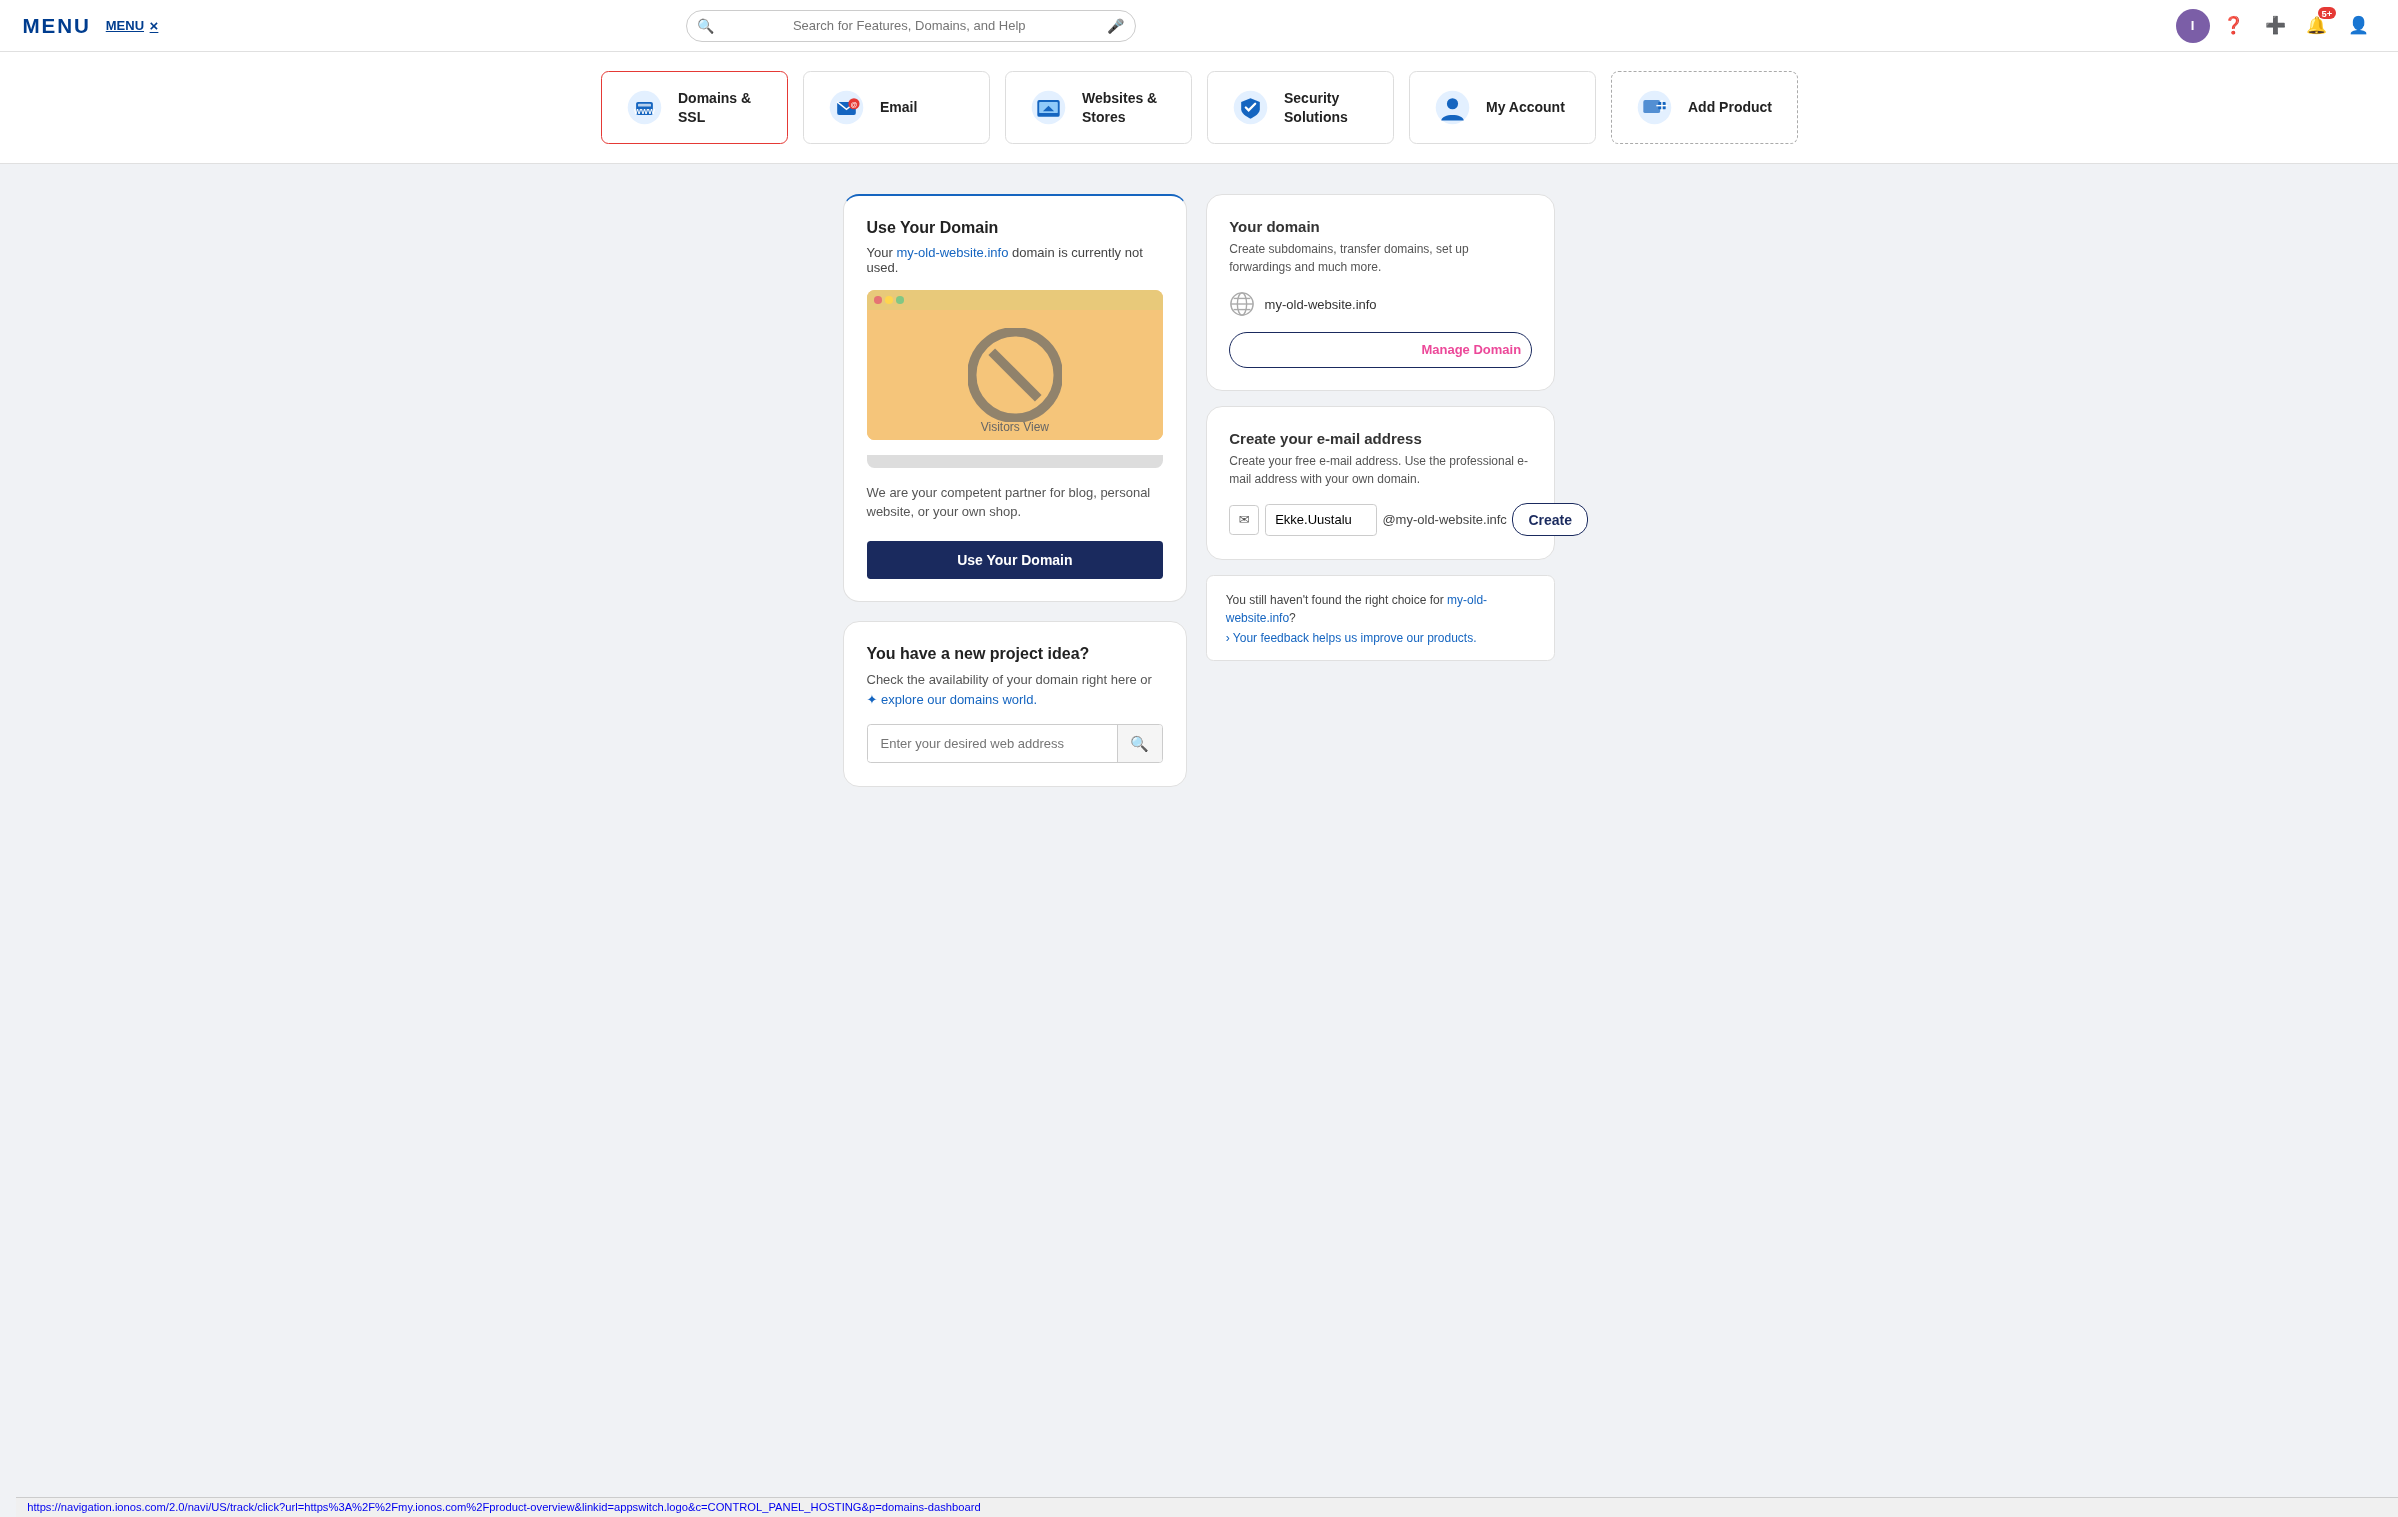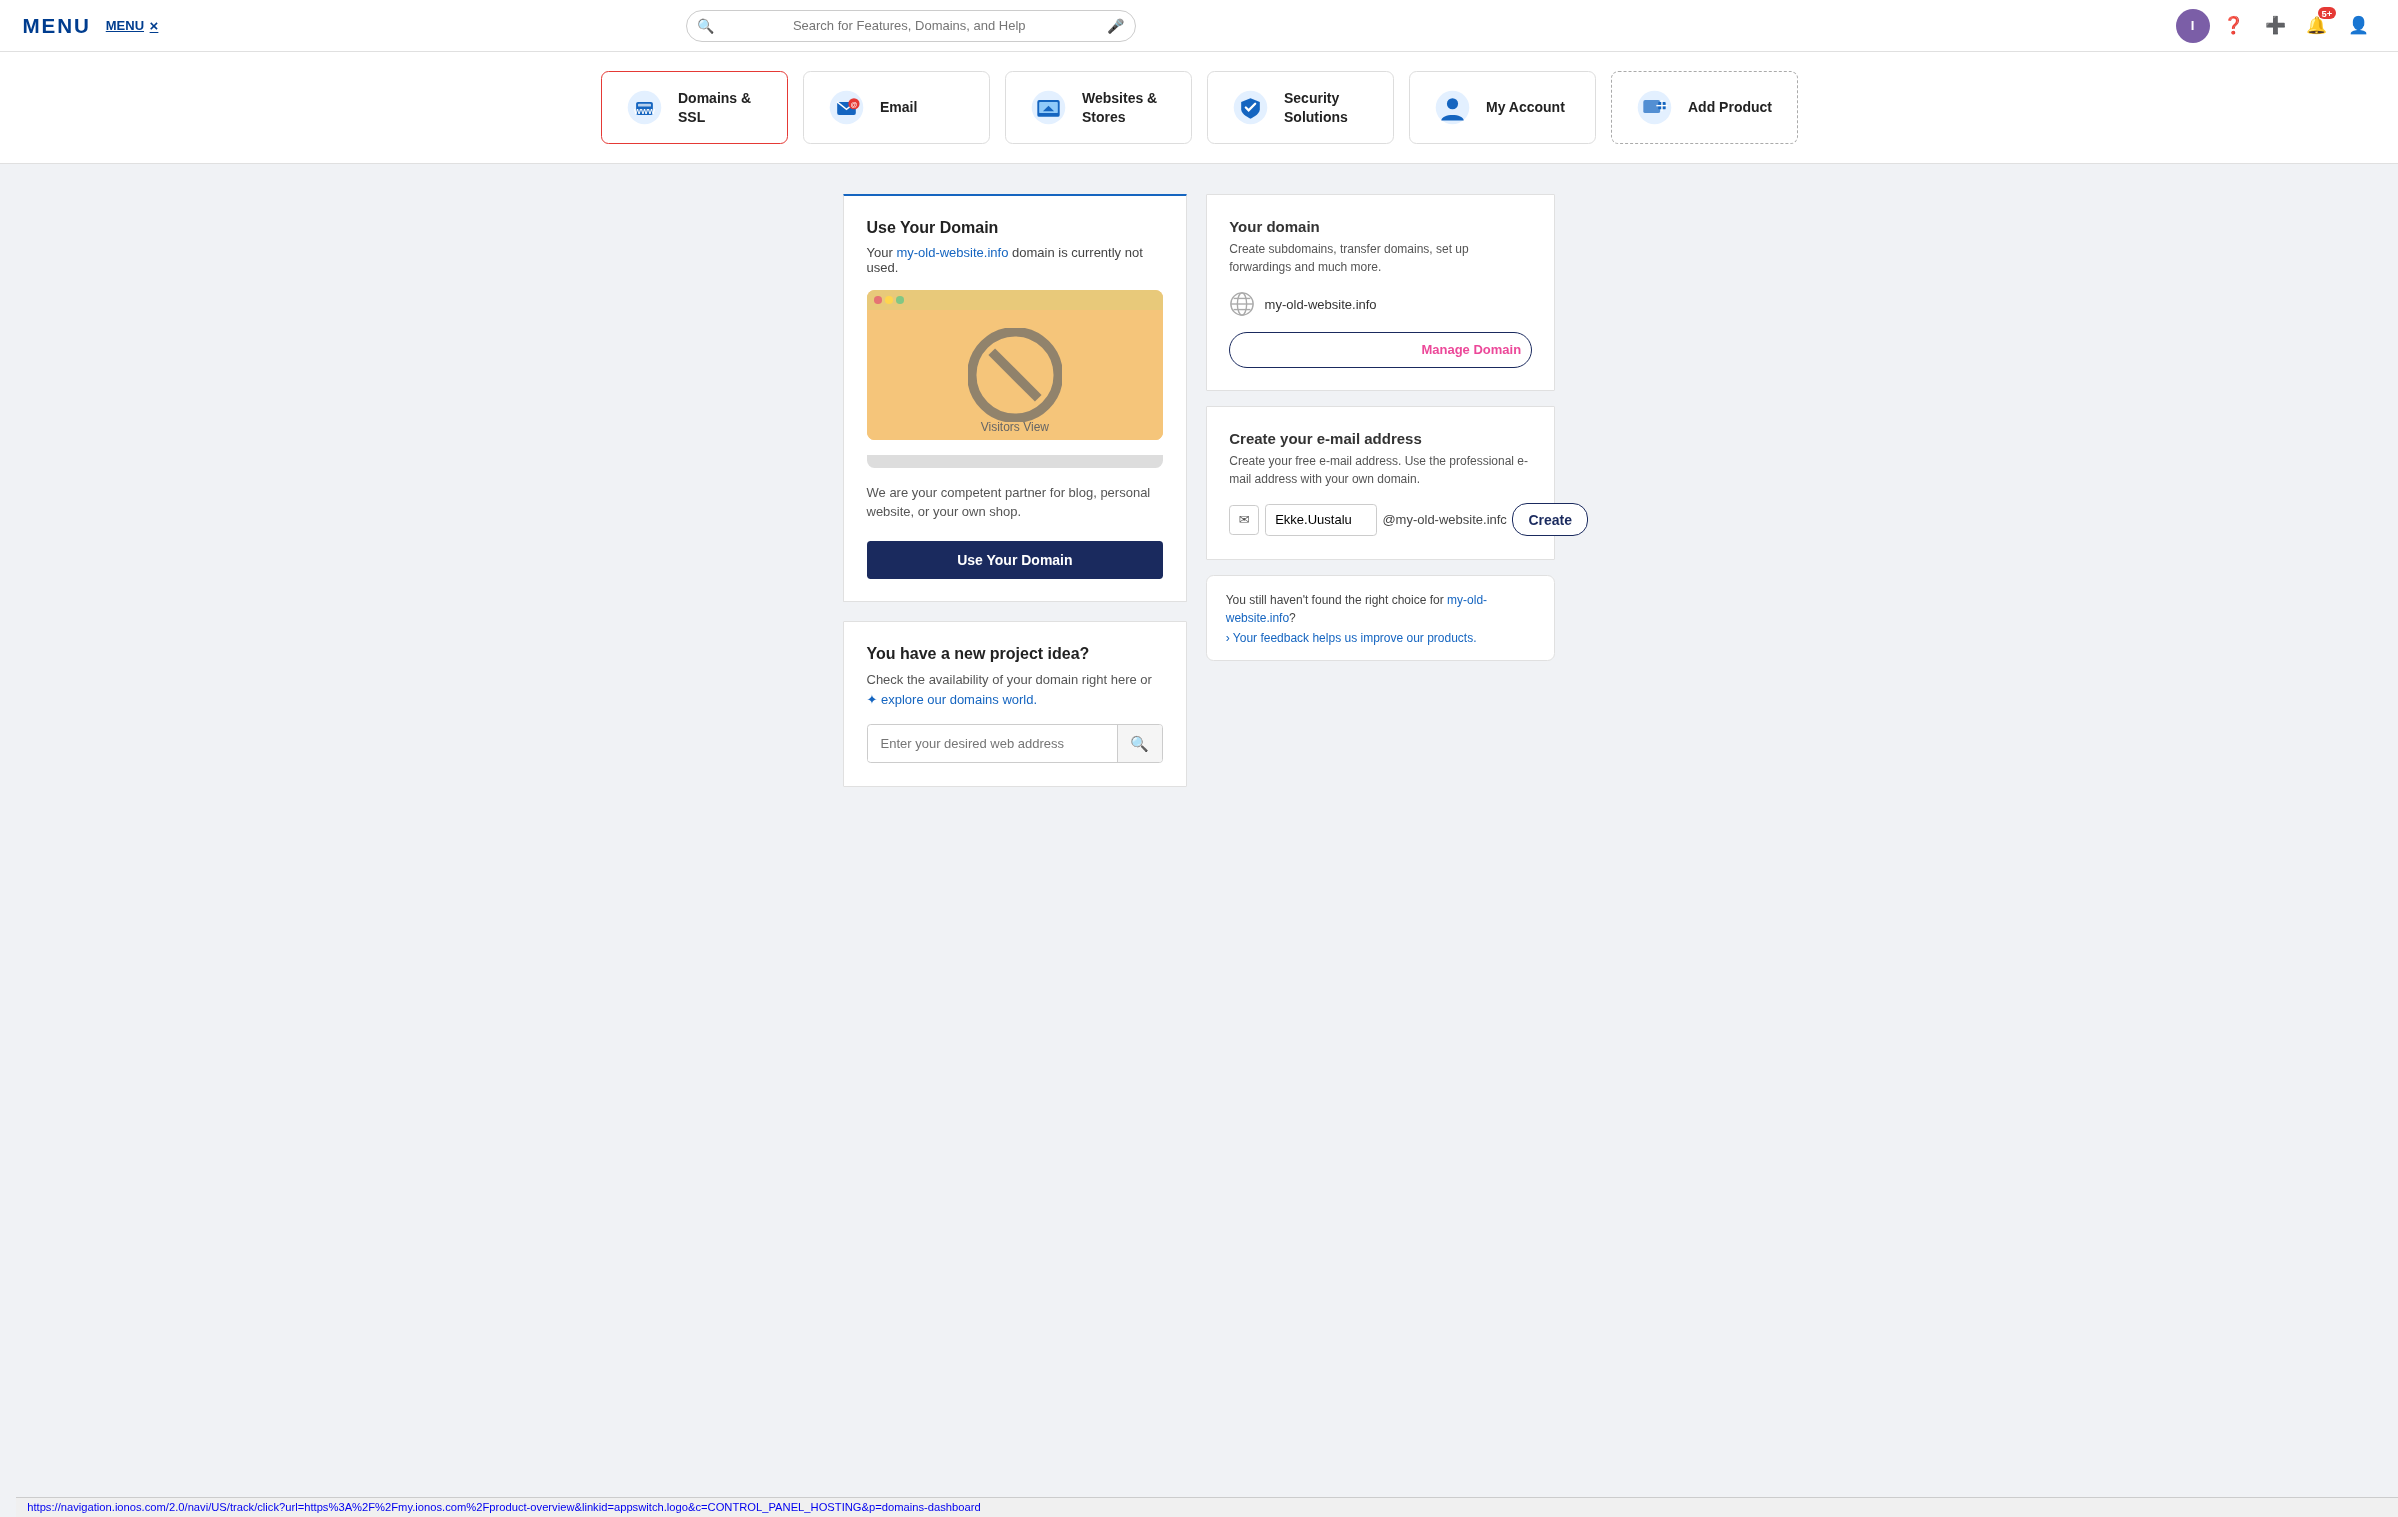--- a/index.html
+++ b/index.html
@@ -166,21 +166,21 @@
       gap: 19px;
       padding: 0 19px;
     }
 
     
     .left-col { display: flex; flex-direction: column; gap: 19px; }
 
     
     .card {
       background: #fff;
-      border-radius: 1px;
+      border-radius: 16px;
       padding: 22.5px;
       border: 0.9px solid #e0e0e0;
     }
     .card-use-domain {
       border-top: 2.8px solid #1565c0;
     }
     .card-title {
       font-size: 16px;
       font-weight: 700;
       color: #222;

